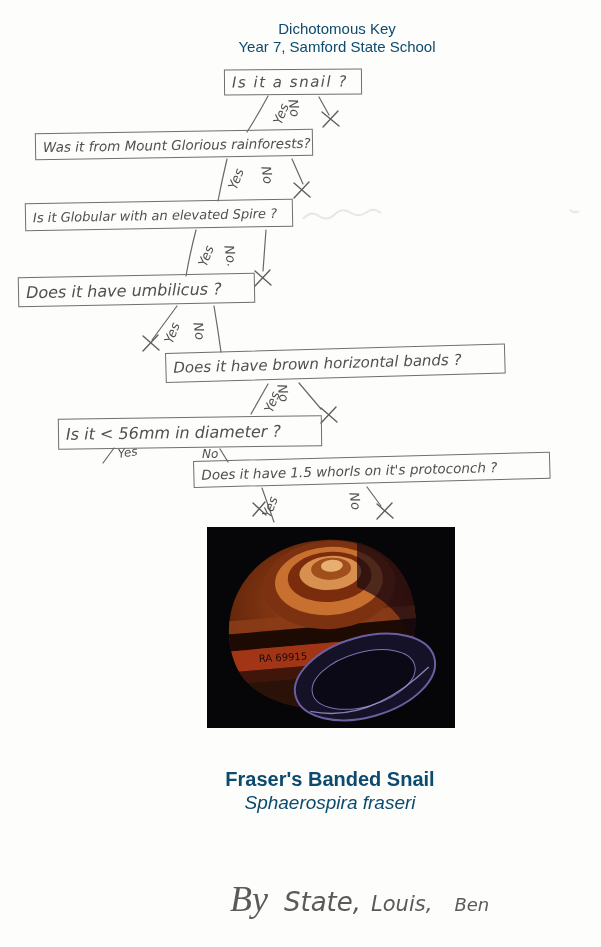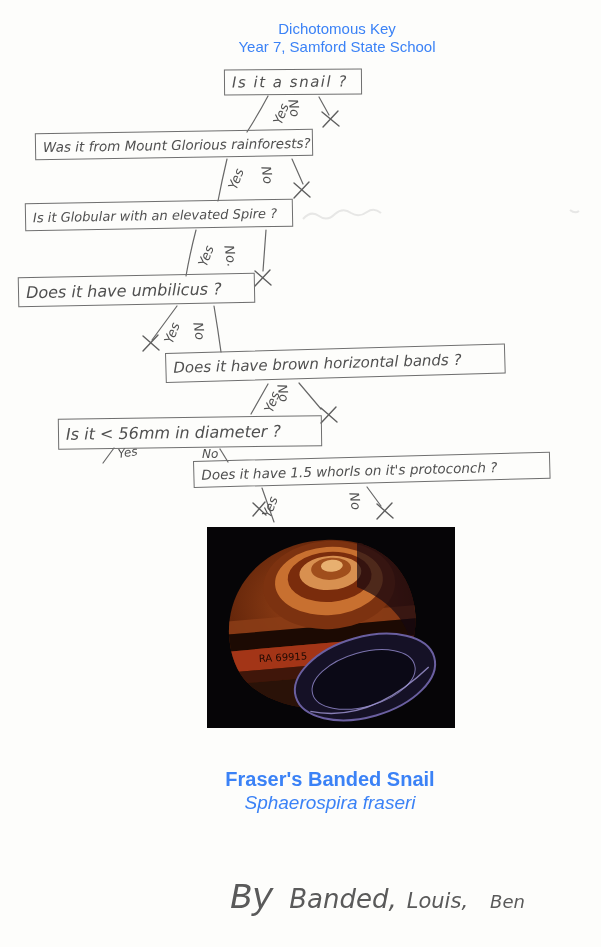--- a/index.html
+++ b/index.html
@@ -2,41 +2,41 @@
 <html><head>
 <meta charset="utf-8">
 <style>
   html,body{margin:0;padding:0;background:#e8e8e8;}
   .page{
     position:relative;width:601px;height:947px;margin:0 auto;
     background:#fdfdfb;overflow:hidden;
     font-family:"Liberation Sans",sans-serif;
   }
   
-  .typed{color:#3b82f6;}
+  .typed{color:#0c4a6e;}
   .header{position:absolute;left:72px;top:20px;width:530px;text-align:center;line-height:18px;font-size:15px;}
   .caption{position:absolute;left:130px;top:767px;width:400px;text-align:center;}
   .caption .common{font-size:20px;font-weight:bold;line-height:24px;}
   .caption .sci{font-size:19px;font-style:italic;line-height:24px;}
   
   .hand{
     font-family:"DejaVu Sans",sans-serif;font-style:italic;color:#505050;
     white-space:nowrap;
   }
   .qbox{
     position:absolute;border:1px solid #6f6f6f;display:flex;align-items:center;
     padding-left:7px;box-sizing:border-box;background:transparent;
   }
   .branch{position:absolute;font-size:13px;transform-origin:left top;}
   .b-yes{transform:rotate(-68deg);}
   .b-no{transform:rotate(80deg);}
   .overlay{position:absolute;left:0;top:0;pointer-events:none;}
   .photo{position:absolute;left:207px;top:527px;width:248px;height:201px;}
   .credit{position:absolute;left:230px;top:878px;display:flex;align-items:baseline;color:#5a5a5a;}
-  .credit .w1{font-size:36px;font-family:Liberation Mono, monospace;font-style:italic;margin-right:16px;}
+  .credit .w1{font-size:36px;font-family:Liberation Serif, serif;font-style:italic;margin-right:16px;}
   .credit .w2{font-size:26px;font-family:"DejaVu Sans",sans-serif;font-style:italic;margin-right:10px;}
   .credit .w3{font-size:21px;font-family:"DejaVu Sans",sans-serif;font-style:italic;margin-right:22px;}
   .credit .w4{font-size:18px;font-family:"DejaVu Sans",sans-serif;font-style:italic;}
 </style>
 </head>
 <body>
 
 <div class="page">
 
   <div class="header typed">
@@ -165,18 +165,18 @@
     </svg>
   </div>
 
   <div class="caption typed">
     <div class="common">Fraser's Banded Snail</div>
     <div class="sci">Sphaerospira fraseri</div>
   </div>
 
   <div class="credit">
     <span class="w1">By</span>
-    <span class="w2">Banded,</span>
+    <span class="w2">State,</span>
     <span class="w3">Louis,</span>
     <span class="w4">Ben</span>
   </div>
 
 </div>
 
 </body></html>

